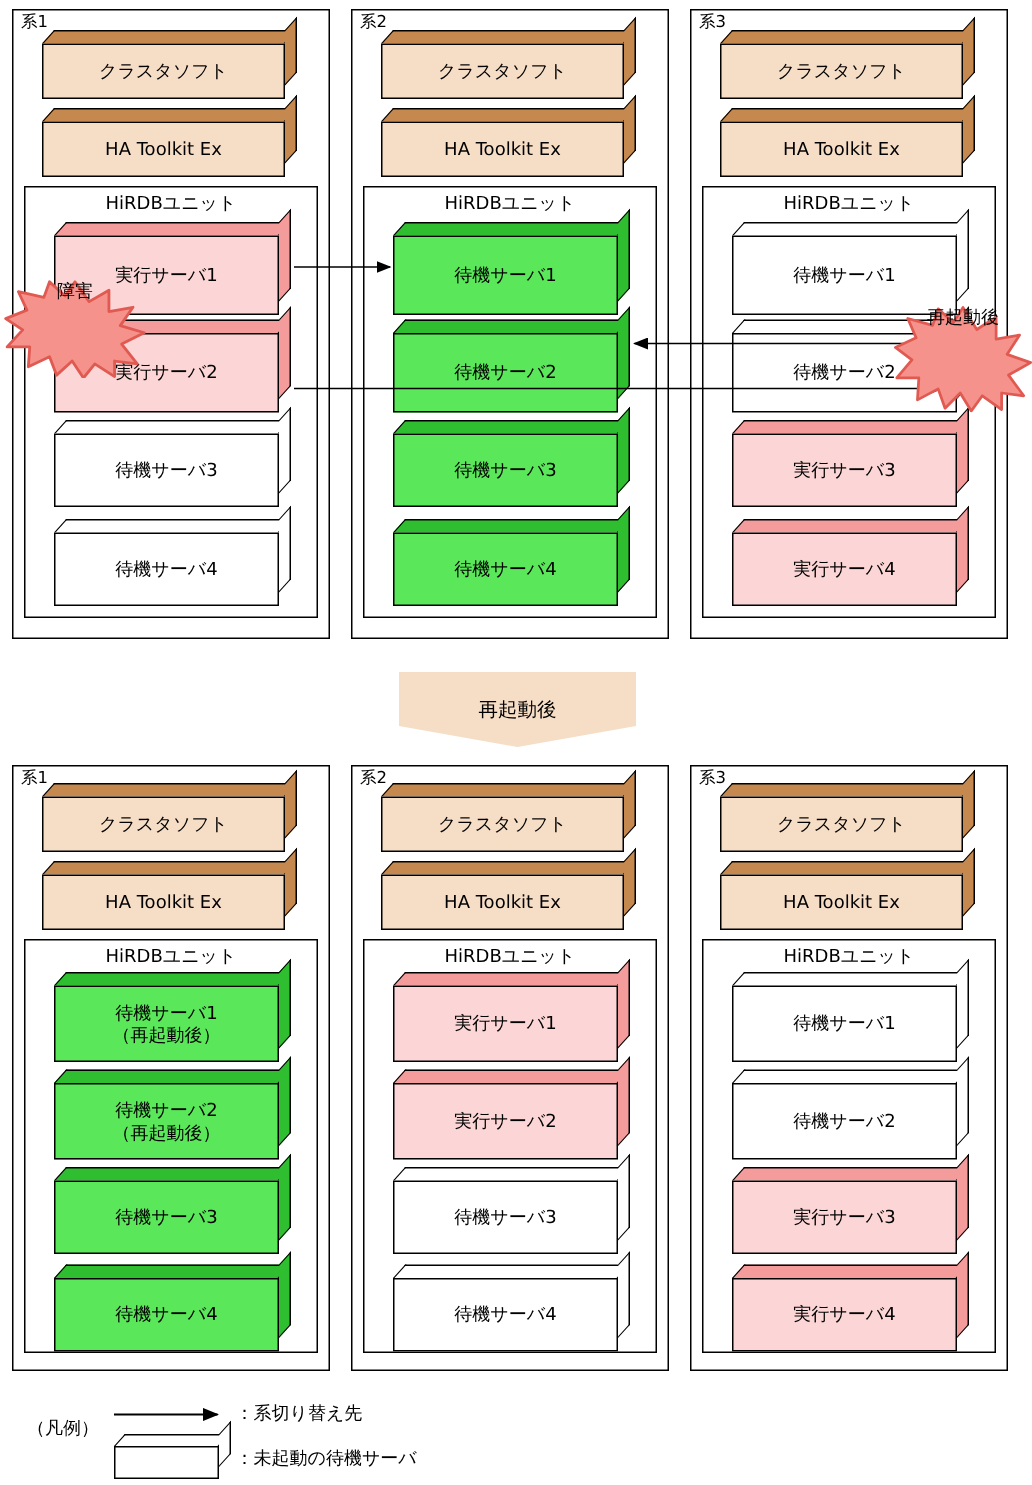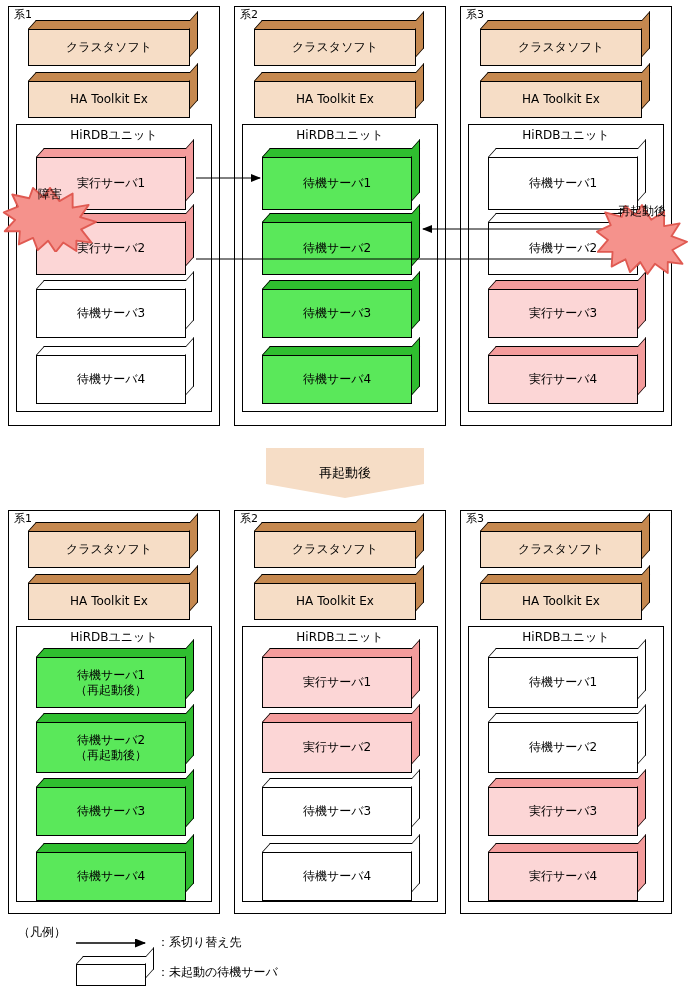--- a/index.html
+++ b/index.html
@@ -449,21 +449,21 @@
 </div>
 
 <div class="box3d pink" style="left:488px; top:843px; width:158px; height:58px;">
   <div class="top" style="left:0px;  top:0px;  width:150px; height:9px;  transform:skewX(-42deg); transform-origin:bottom left;"></div>
   <div class="side" style="left:150px;top:0px;  width:8px;  height:49px; transform:skewY(-48deg); transform-origin:top left;"></div>
   <div class="face" style="top:9px; width:150px; height:49px;">実行サーバ4</div>
 </div>
 
 <div class="legend" style="left:0px; top:920px; width:688px; height:70px;">
 
-  <div class="legend-title" style="left:18px; top:4px;">（凡例）</div>
+  <div class="legend-title" style="left:18px; top:24px;">（凡例）</div>
 
   <svg style="position:absolute; left:75px; top:16px;" width="78" height="14" viewBox="0 0 78 14">
     <defs>
       <marker id="ah2" markerWidth="11" markerHeight="9" refX="10" refY="4.5" orient="auto" markerUnits="userSpaceOnUse">
         <path d="M0,0 L11,4.5 L0,9 z" fill="#000"></path>
       </marker>
     </defs>
     <line x1="1" y1="7" x2="70" y2="7" stroke="#000" stroke-width="1.3" marker-end="url(#ah2)"></line>
   </svg>
   <div class="legend-text" style="left:157px; top:14px;">：系切り替え先</div>

